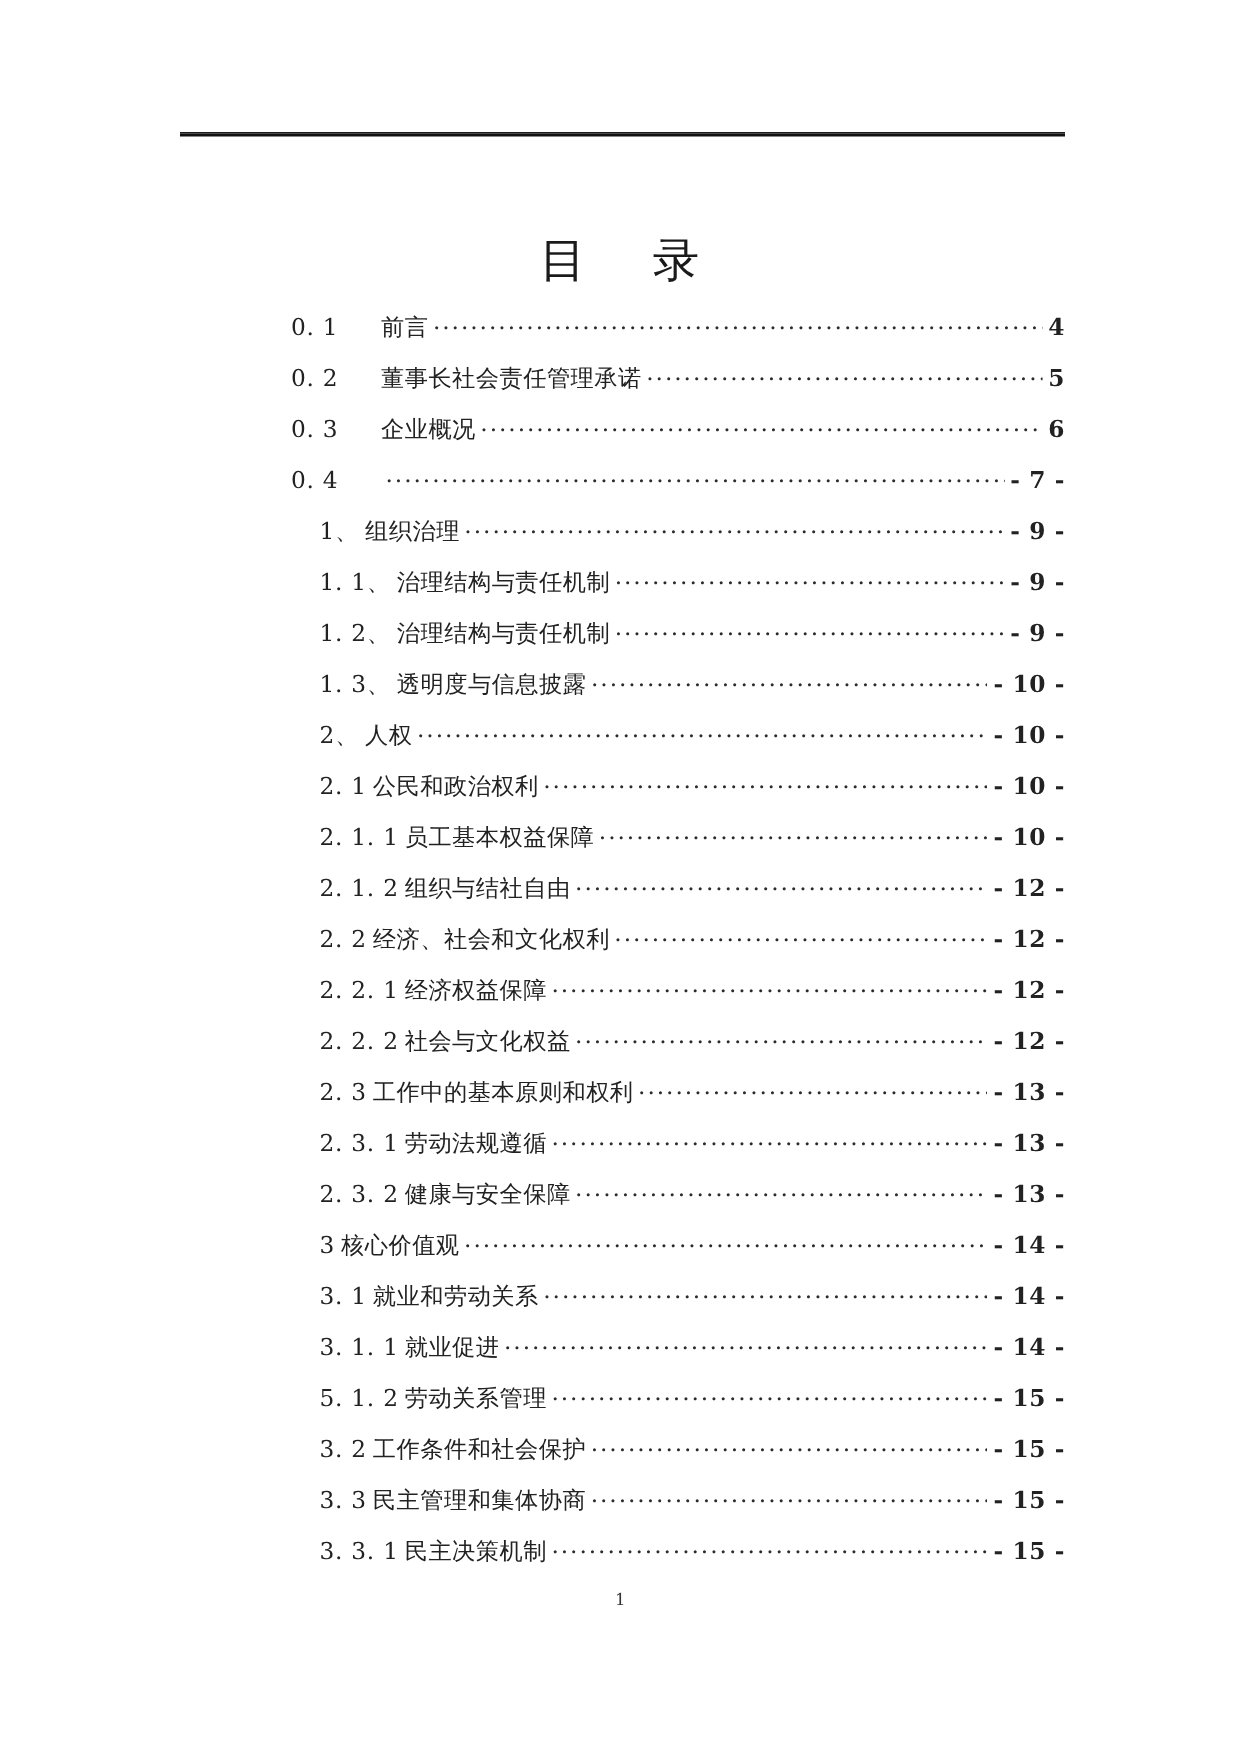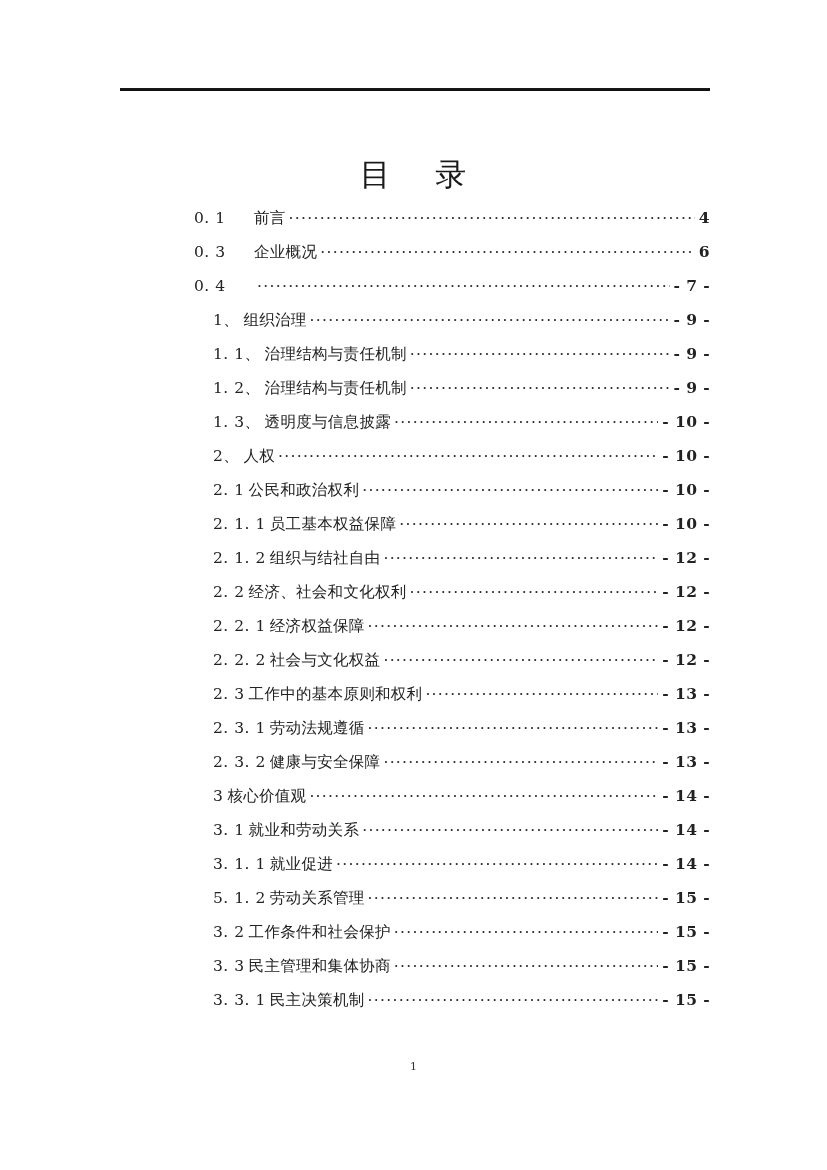--- a/index.html
+++ b/index.html
@@ -142,20 +142,26 @@
   <div class="doc-title">目    录</div>
 
   <div class="toc">
       <div class="toc-entry lvl-0">
         <span class="num">0. 1</span>
         <span class="label">前言</span>
         <span class="leader"></span>
         <span class="page-no">4</span>
       </div>
       <div class="toc-entry lvl-0">
+        <span class="num">0. 2</span>
+        <span class="label">董事长社会责任管理承诺</span>
+        <span class="leader"></span>
+        <span class="page-no">5</span>
+      </div>
+      <div class="toc-entry lvl-0">
         <span class="num">0. 3</span>
         <span class="label">企业概况</span>
         <span class="leader"></span>
         <span class="page-no">6</span>
       </div>
       <div class="toc-entry lvl-0">
         <span class="num">0. 4</span>
         <span class="leader"></span>
         <span class="page-no">- 7 -</span>
       </div>

